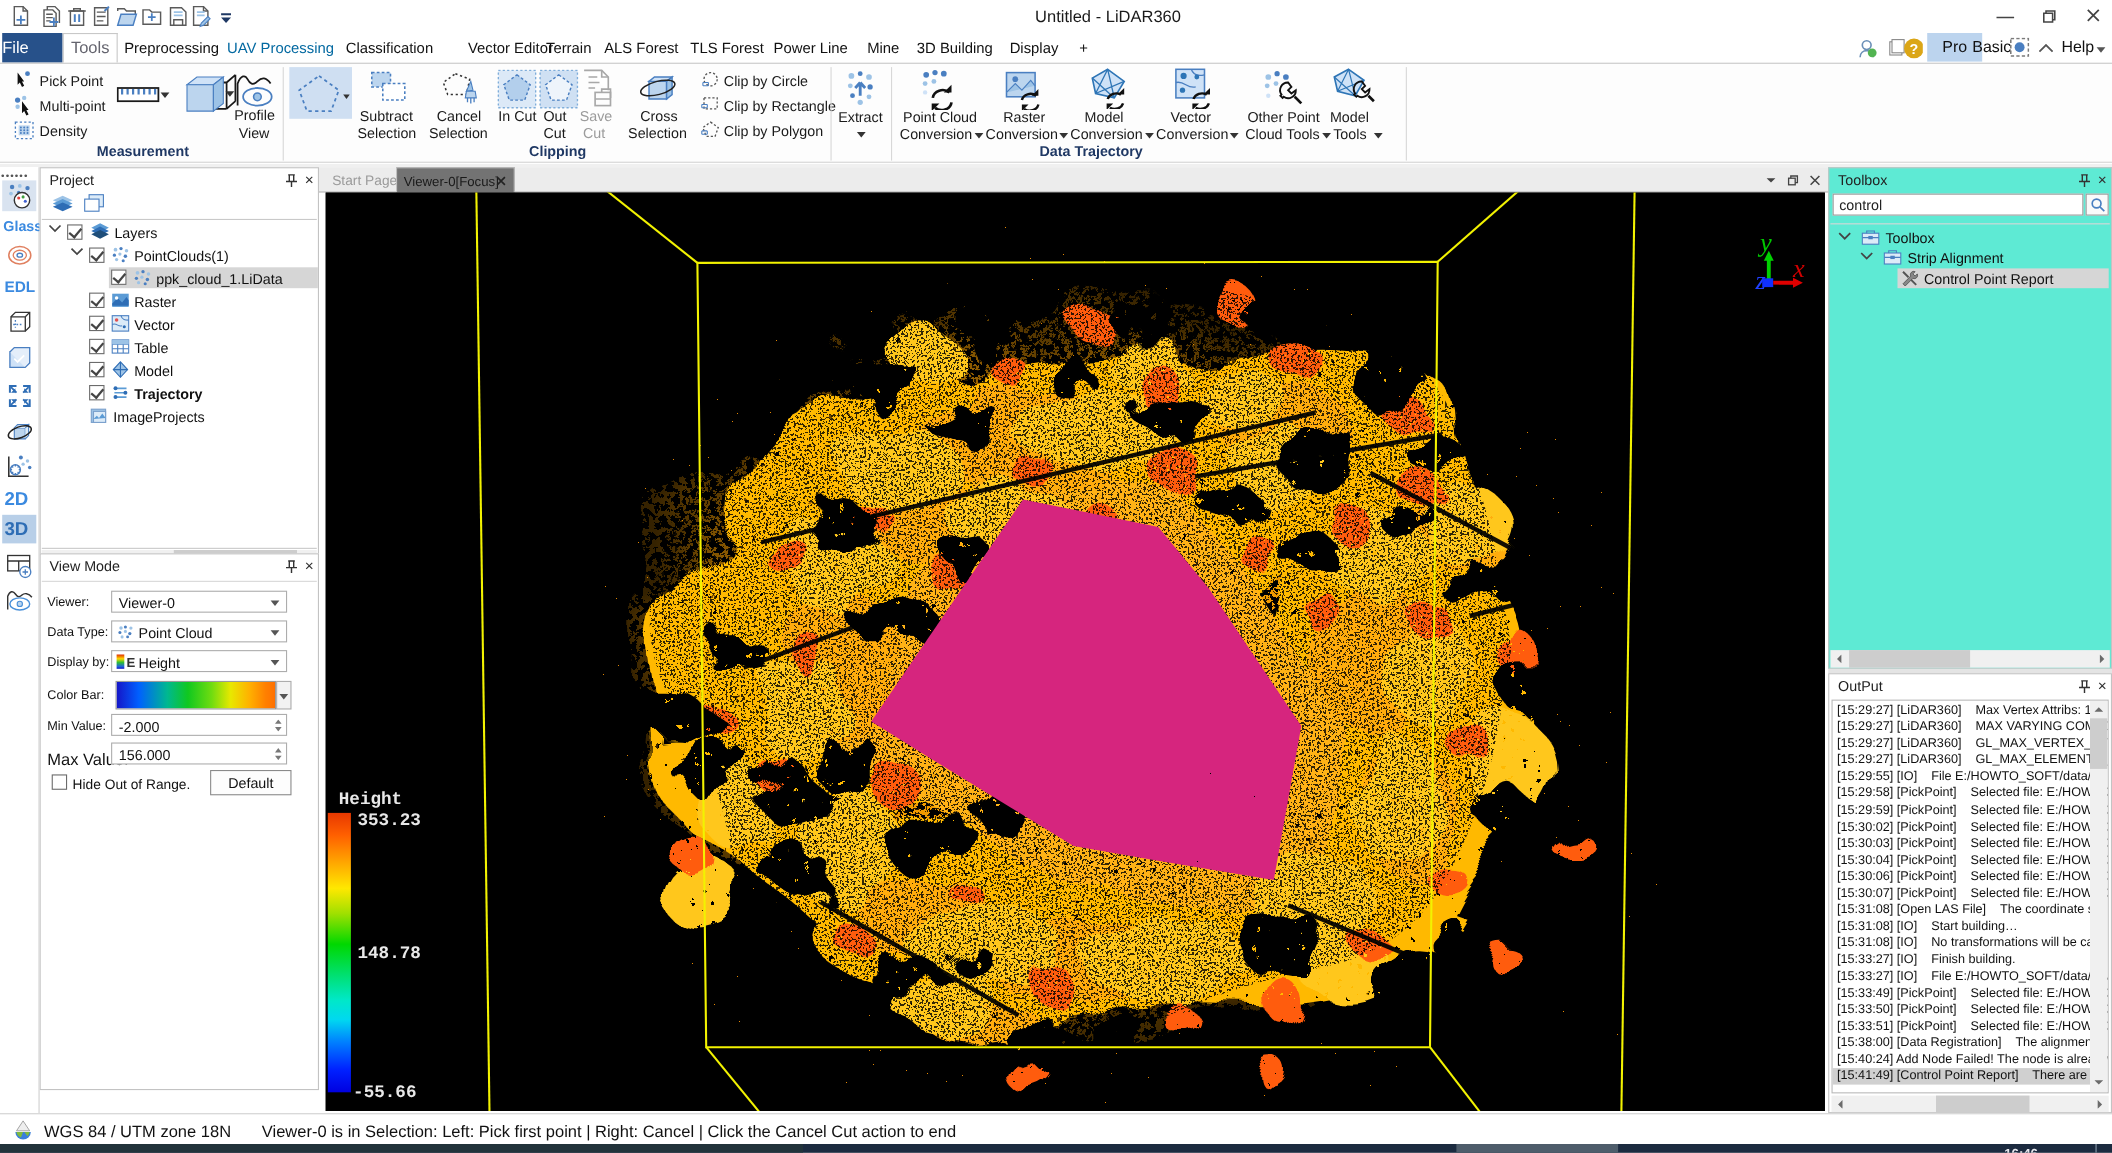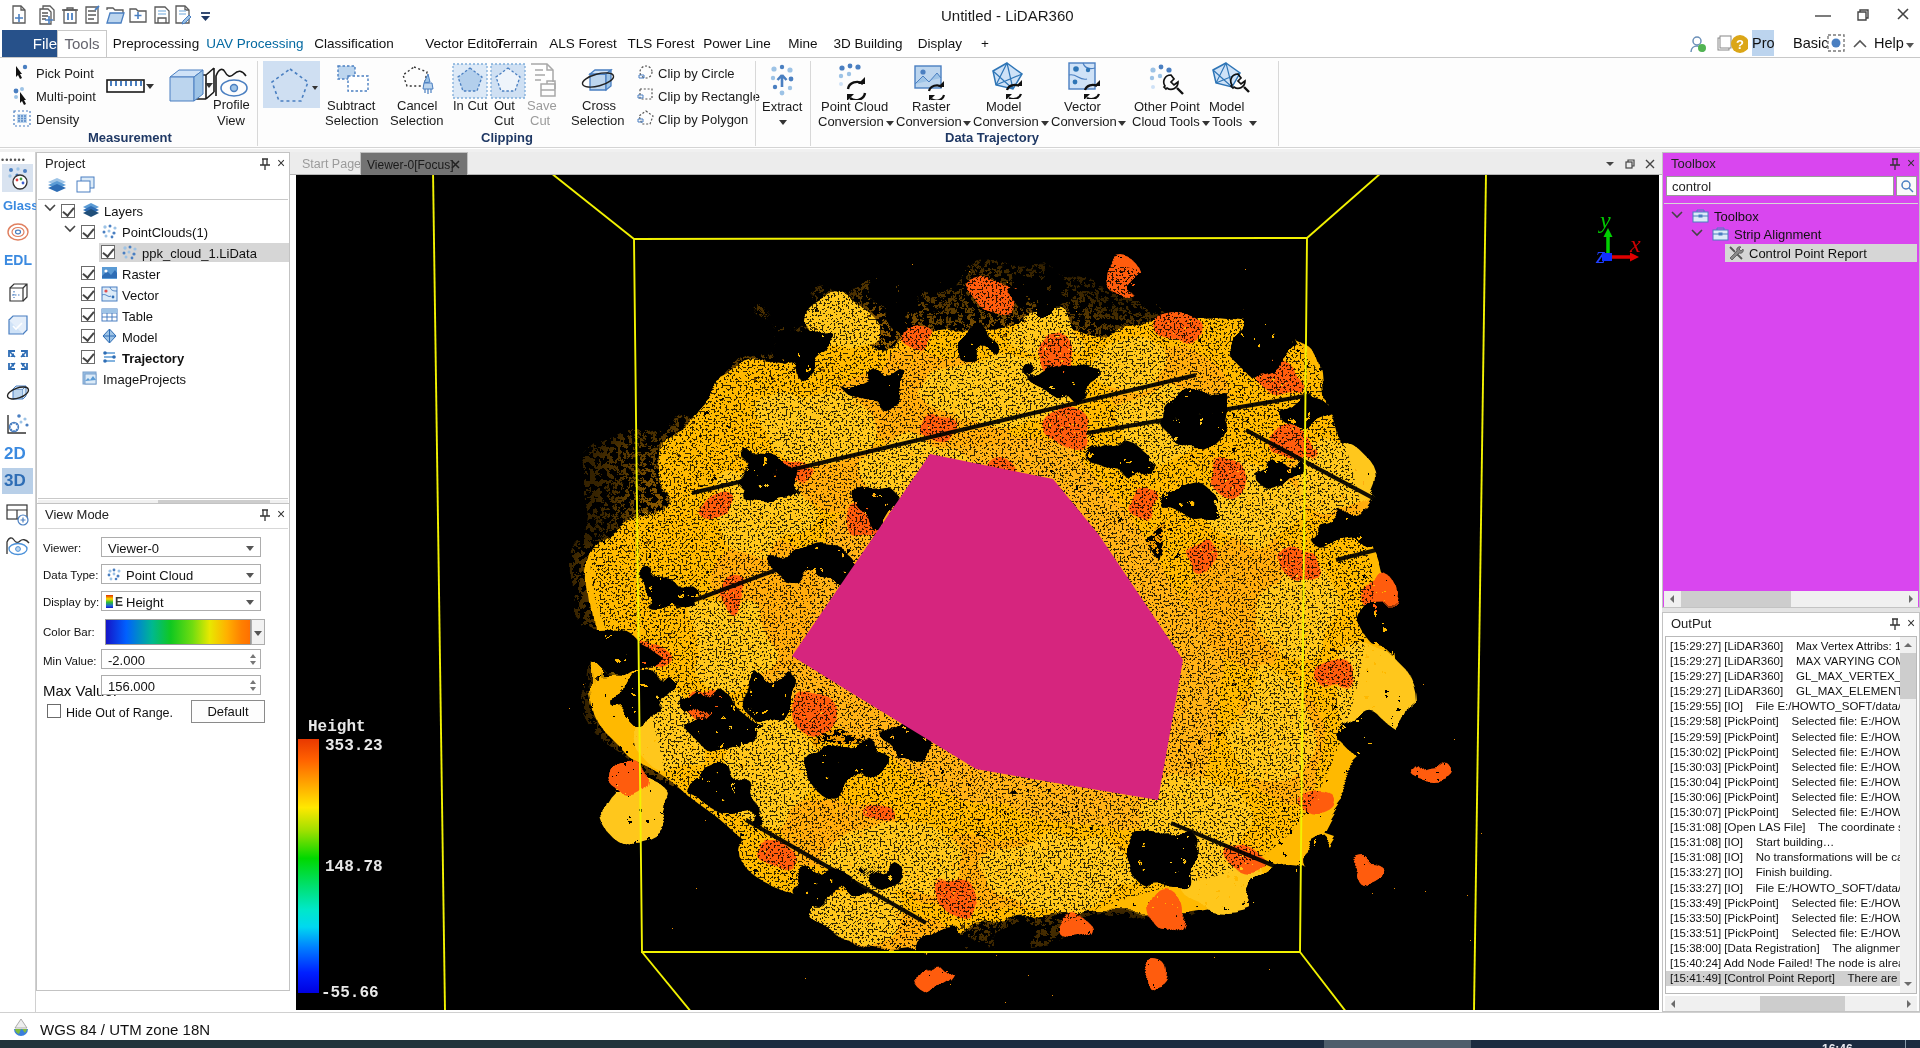--- a/index.html
+++ b/index.html
@@ -64,21 +64,21 @@
   </svg>
   <div class="abs tt" style="left:941px;top:7px;font-size:15px;color:#1a1a1a;">Untitled - LiDAR360</div>
   <svg class="abs" style="left:1810px;top:8px;" width="105" height="14" viewBox="0 0 105 14" fill="none" stroke="#444" stroke-width="1.4">
     <path d="M5 8 h16"></path>
     <path d="M48 4 h8 v8 h-8 z M50 4 v-2 h8 v8 h-2"></path>
     <path d="M88 1 l10 10 M98 1 l-10 10" stroke-width="1.6"></path>
   </svg>
 </div>
 
 <div class="abs" style="left:0;top:30px;width:1920px;height:27px;background:#ffffff;font-size:15px;">
-  <div class="abs" style="left:2px;top:0;width:55px;height:27px;background:#27518a;color:#fff;text-align:right;line-height:27px;">File</div>
+  <div class="abs" style="left:2px;top:0;width:55px;height:27px;background:#27518a;color:#fff;text-align:left;line-height:27px;">File</div>
   <div class="abs" style="left:57px;top:0;width:50px;height:27px;background:#fff;border:1px solid #c8c8c8;border-bottom:none;color:#64646e;text-align:center;line-height:26px;">Tools</div>
   <div class="abs" style="left:86px;top:6px;width:140px;text-align:center;color:#111;font-size:13.5px;white-space:nowrap;">Preprocessing</div>
   <div class="abs" style="left:185px;top:6px;width:140px;text-align:center;color:#0369a1;font-size:13.5px;white-space:nowrap;">UAV Processing</div>
   <div class="abs" style="left:284px;top:6px;width:140px;text-align:center;color:#111;font-size:13.5px;white-space:nowrap;">Classification</div>
   <div class="abs" style="left:374px;top:6px;width:140px;text-align:center;color:#111;font-size:13.5px;white-space:nowrap;padding-left:40px;">Vector Editor</div>
   <div class="abs" style="left:447px;top:6px;width:140px;text-align:center;color:#111;font-size:13.5px;white-space:nowrap;">Terrain</div>
   <div class="abs" style="left:513px;top:6px;width:140px;text-align:center;color:#111;font-size:13.5px;white-space:nowrap;">ALS Forest</div>
   <div class="abs" style="left:591px;top:6px;width:140px;text-align:center;color:#111;font-size:13.5px;white-space:nowrap;">TLS Forest</div>
   <div class="abs" style="left:667px;top:6px;width:140px;text-align:center;color:#111;font-size:13.5px;white-space:nowrap;">Power Line</div>
   <div class="abs" style="left:733px;top:6px;width:140px;text-align:center;color:#111;font-size:13.5px;white-space:nowrap;">Mine</div>
@@ -90,21 +90,21 @@
     <g>
       <circle cx="9" cy="8" r="4" fill="none" stroke="#6b90b8" stroke-width="1.5"></circle>
       <path d="M3 19 c0-4 3-6 6-6 s6 2 6 6" fill="none" stroke="#6b90b8" stroke-width="1.5"></path>
       <circle cx="14" cy="15" r="4" fill="#52b452"></circle>
       <rect x="30" y="5" width="11" height="12" fill="#fff" stroke="#888"></rect>
       <rect x="32" y="3" width="11" height="12" fill="#fff" stroke="#888"></rect>
       <circle cx="52" cy="11" r="9" fill="#dba617"></circle>
       <text x="52" y="16" font-size="13" fill="#fff" text-anchor="middle" font-weight="bold">?</text>
     </g>
   </svg>
-  <div class="abs" style="left:1752px;top:0;width:22px;height:26px;background:#bcd4ee;color:#111;text-align:center;line-height:26px;font-size:14.5px;">Pro</div>
+  <div class="abs" style="left:1752px;top:0;width:50px;height:26px;background:#bcd4ee;color:#111;text-align:center;line-height:26px;font-size:14.5px;">Pro</div>
   <div class="abs tt" style="left:1793px;top:5px;font-size:14.5px;color:#111;">Basic</div>
   <svg class="abs" style="left:1827px;top:4px;" width="18" height="18" viewBox="0 0 18 18">
     <rect x="1" y="1" width="16" height="16" fill="none" stroke="#7a7a7a" stroke-width="1.4" stroke-dasharray="3 2"></rect>
     <circle cx="9" cy="9" r="4.5" fill="#4a7fc1"></circle>
   </svg>
   <svg class="abs" style="left:1852px;top:8px;" width="16" height="12" viewBox="0 0 16 12">
     <path d="M2 9 L8 3 L14 9" fill="none" stroke="#555" stroke-width="1.6"></path>
   </svg>
   <div class="abs tt" style="left:1874px;top:5px;font-size:14.5px;color:#111;">Help</div>
   <div class="abs" style="left:1906px;top:13px;width:0;height:0;border-left:4px solid transparent;border-right:4px solid transparent;border-top:5px solid #555;"></div>
@@ -896,21 +896,21 @@
 <path d="M1312 53 l-4.5 9 h9 z" fill="#00d000"></path>
 <text x="1300" y="88" fill="#2040ff">z</text>
 <rect x="1306" y="78" width="10" height="8" fill="#1030ff"></rect>
 <path d="M1316 82 H1336" stroke="#e00000" stroke-width="3.5"></path>
 <path d="M1343 82 l-9 -4.5 v9 z" fill="#e00000"></path>
 <text x="1334" y="77" fill="#d00000">x</text>
 </g>
 </svg>
 </div>
 
-<div class="abs" id="toolbox" style="left:1662px;top:152px;width:258px;height:456px;background:#d946ef;border:1px solid #c3c3c3;">
+<div class="abs" id="toolbox" style="left:1662px;top:152px;width:258px;height:456px;background:#5eead4;border:1px solid #c3c3c3;">
   <div class="abs tt" style="left:8px;top:3px;font-size:13px;color:#222;">Toolbox</div>
   <svg class="abs" style="left:226px;top:5px;" width="12" height="13" viewBox="0 0 12 13">
       <path d="M3 1 h6 M4 1 v6 h-3 M8 1 v6 h3 M1 7 h10 M6 7 v5" stroke="#333" stroke-width="1.3" fill="none"></path>
     </svg>
   <div class="closex" style="left:244px;">×</div>
   <div class="abs" style="left:3px;top:23px;width:228px;height:20px;border:1px solid #9a9a9a;background:#fff;">
     <div class="abs tt" style="left:5px;top:2px;font-size:13px;color:#222;">control</div>
   </div>
   <div class="abs" style="left:233px;top:23px;width:21px;height:20px;border:1px solid #9a9a9a;background:#fafafa;">
     <svg class="abs" style="left:3px;top:2px;" width="14" height="14" viewBox="0 0 14 14">
@@ -1013,20 +1013,21 @@
 </div>
 
 <div class="abs" style="left:0;top:1012px;width:1920px;height:28px;background:#ffffff;border-top:1px solid #d0d0d0;">
   <svg class="abs" style="left:12px;top:5px;" width="18" height="19" viewBox="0 0 18 19">
     <path d="M9 1 L3 10 h12 z" fill="#eee" stroke="#999" stroke-width="0.8"></path>
     <path d="M2 11 a7 7 0 0 0 14 0 z" fill="#3a7edc"></path>
     <path d="M3 11 a7 6 0 0 0 4 5 l2-5 z" fill="#7fba3c"></path>
     <path d="M10 11 l3 4 a7 7 0 0 0 2-4 z" fill="#7fba3c"></path>
   </svg>
   <div class="abs tt" style="left:40px;top:8px;font-size:15px;color:#111;">WGS 84 / UTM zone 18N</div>
+  <div class="abs tt" style="left:238px;top:8px;font-size:15px;color:#111;">Viewer-0 is in Selection: Left: Pick first point | Right: Cancel | Click the Cancel Cut action to end</div>
 </div>
 
 <div class="abs" style="left:0;top:1040px;width:1920px;height:8px;background:#1c2b40;overflow:hidden;">
   <div class="abs" style="left:0;top:0;width:730px;height:8px;background:#22333b;"></div>
   <div class="abs" style="left:1324px;top:0;width:147px;height:8px;background:#4e5d6b;"></div>
   <div class="abs tt" style="left:1822px;top:2px;font-size:12px;color:#e8e8ee;font-weight:bold;">16:46</div>
   <div class="abs" style="left:1905px;top:0;width:1px;height:8px;background:#8899aa;"></div>
 </div>
 
 </body></html>

